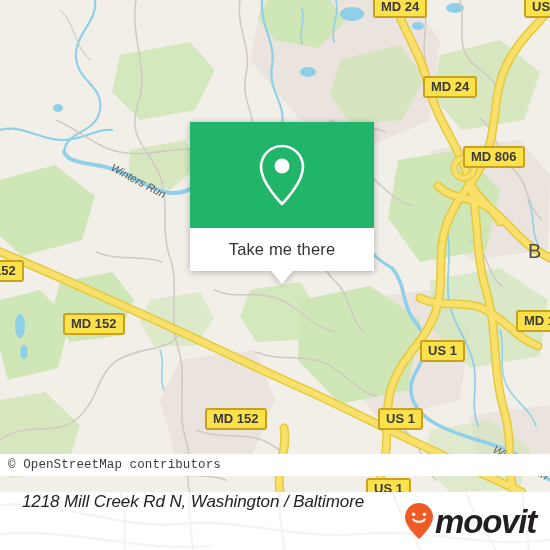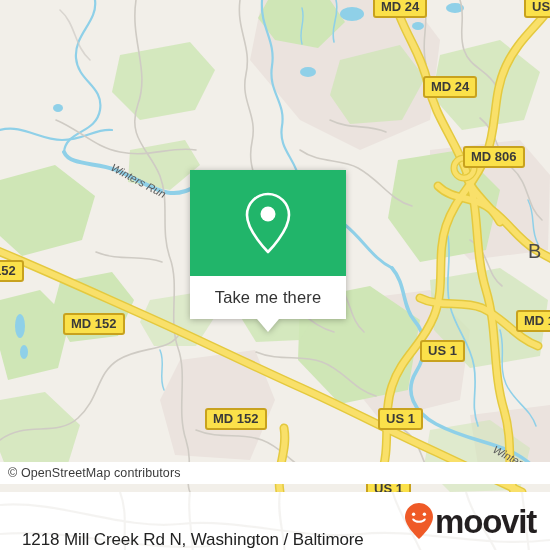--- a/index.html
+++ b/index.html
@@ -12,34 +12,34 @@
 
   
   .map{
     position:absolute;left:0;top:0;width:550px;height:492px;
     background:#f2efe9;overflow:hidden;
   }
   .map svg{position:absolute;left:0;top:0;}
 
   
   .attrib{
-    position:absolute;left:0;bottom:8px;width:550px;height:22px;
+    position:absolute;left:0;bottom:16px;width:550px;height:22px;
     background:#ffffff;display:flex;align-items:center;
     z-index:30;
+    font-family:Liberation Mono, monospace;
   }
   .attrib span{
     font-size:12.5px;color:#3b3b3b;padding-left:8px;letter-spacing:.1px;
   }
 
   
   .callout{
-    position:absolute;left:190px;top:122px;width:156px;
+    position:absolute;left:190px;top:122px;width:184px;
     z-index:40;
     filter:drop-shadow(0 1px 3px rgba(0,0,0,.28));
-    margin-top:48px;
   }
   .callout-head{
     height:106px;background:#21b56a;
     display:flex;align-items:center;justify-content:center;
   }
   .callout-body{
     height:43px;background:#ffffff;
     display:flex;align-items:center;justify-content:center;
     position:relative;
   }
@@ -56,21 +56,21 @@
   }
 
   
   .bottom{
     position:absolute;left:0;top:492px;width:550px;height:58px;
     background:#ffffff;overflow:hidden;
   }
   .bottom .wm{position:absolute;left:0;top:-492px;opacity:.30;}
   .bottom-inner{
     position:relative;width:100%;height:100%;
-    display:flex;align-items:flex-end;z-index:2;
+    display:flex;align-items:flex-start;z-index:2;font-style:italic;
   }
   .addr{
     font-size:17px;color:#222222;padding-left:22px;
     letter-spacing:-.1px;white-space:nowrap;
   }
   .logo{
     position:absolute;right:14px;top:50%;transform:translateY(-50%);
     display:flex;align-items:center;
   }
   .logo-word{

